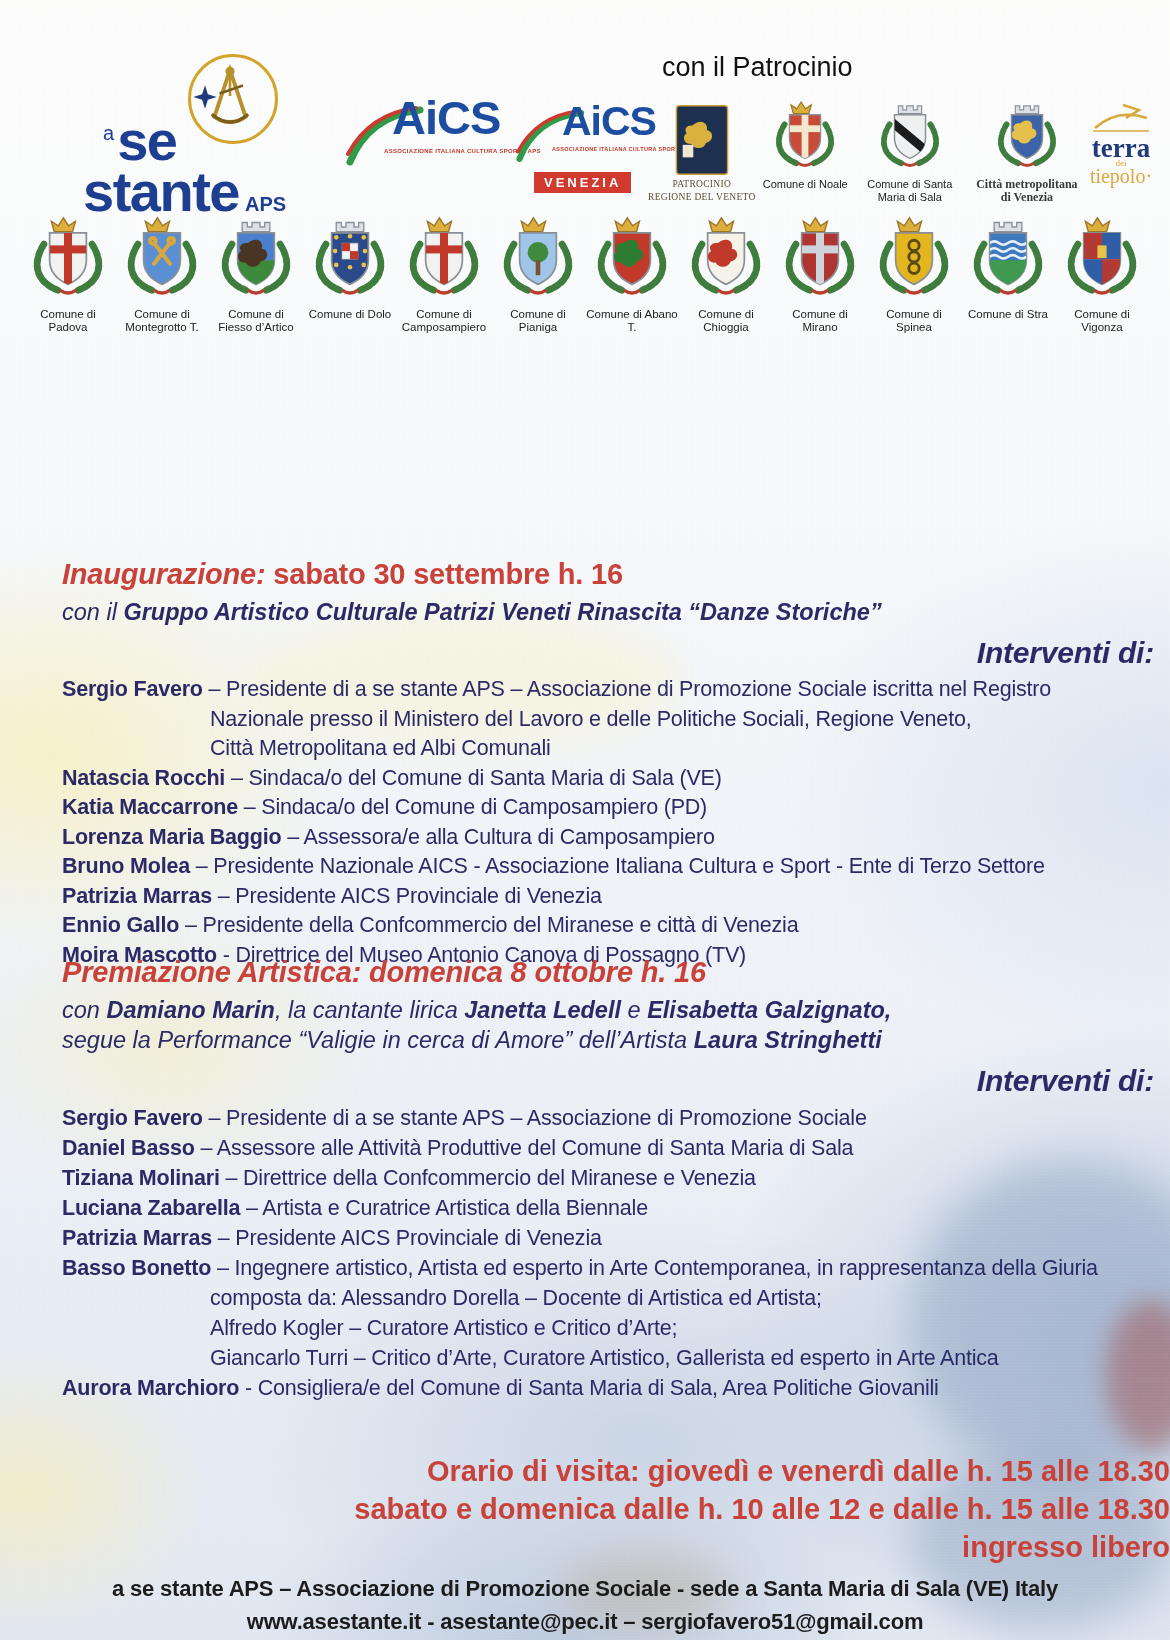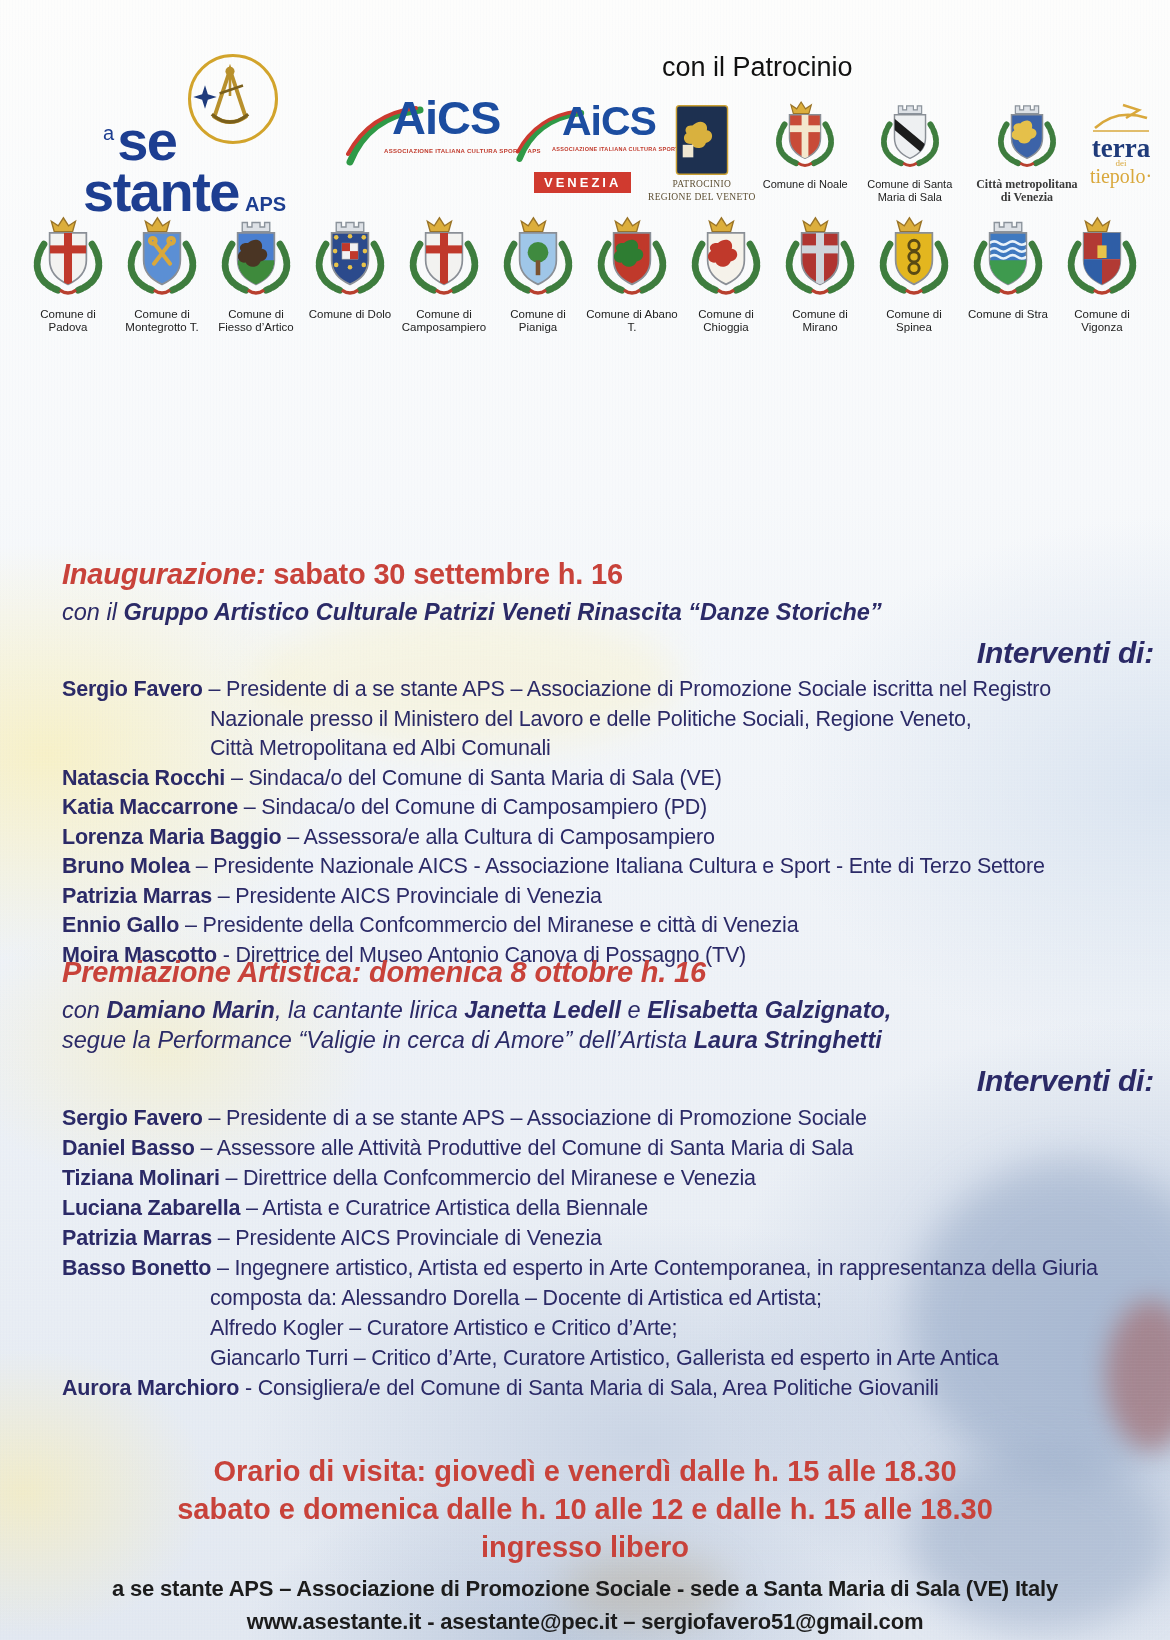--- a/index.html
+++ b/index.html
@@ -74,21 +74,21 @@
   .interventi{font-size:30px;font-weight:700;font-style:italic;color:#2b2a67;margin-top:9px;letter-spacing:-.2px;text-align:right;}
   .spk-list{margin-top:5px;}
   .spk{font-size:21.5px;color:#2b2a67;line-height:29.5px;letter-spacing:-.2px;}
   .tight .spk{line-height:30px;}
   .spk-name{font-weight:700;}
   .spk-cont{padding-left:148px;}
   .it{font-style:italic;}
   .bd{font-weight:700;}
 
   
-  #orario{position:absolute;left:0;right:0;top:1452px;text-align:center;}
+  #orario{position:absolute;left:0;right:0;top:1452px;text-align:right;}
   .orario-line{font-size:29px;font-weight:700;color:#c8423a;line-height:38px;}
   #footer{position:absolute;left:0;right:0;top:1572px;text-align:center;}
   .footer-line{font-size:22px;font-weight:700;color:#1c1c1c;line-height:33px;letter-spacing:-.2px;}
 </style>
 </head>
 <body>
 
 <div class="page">
 
   <div class="paint" style="right:-60px;top:1160px;width:320px;height:320px;background:#8fa3c2;opacity:.5;"></div>

